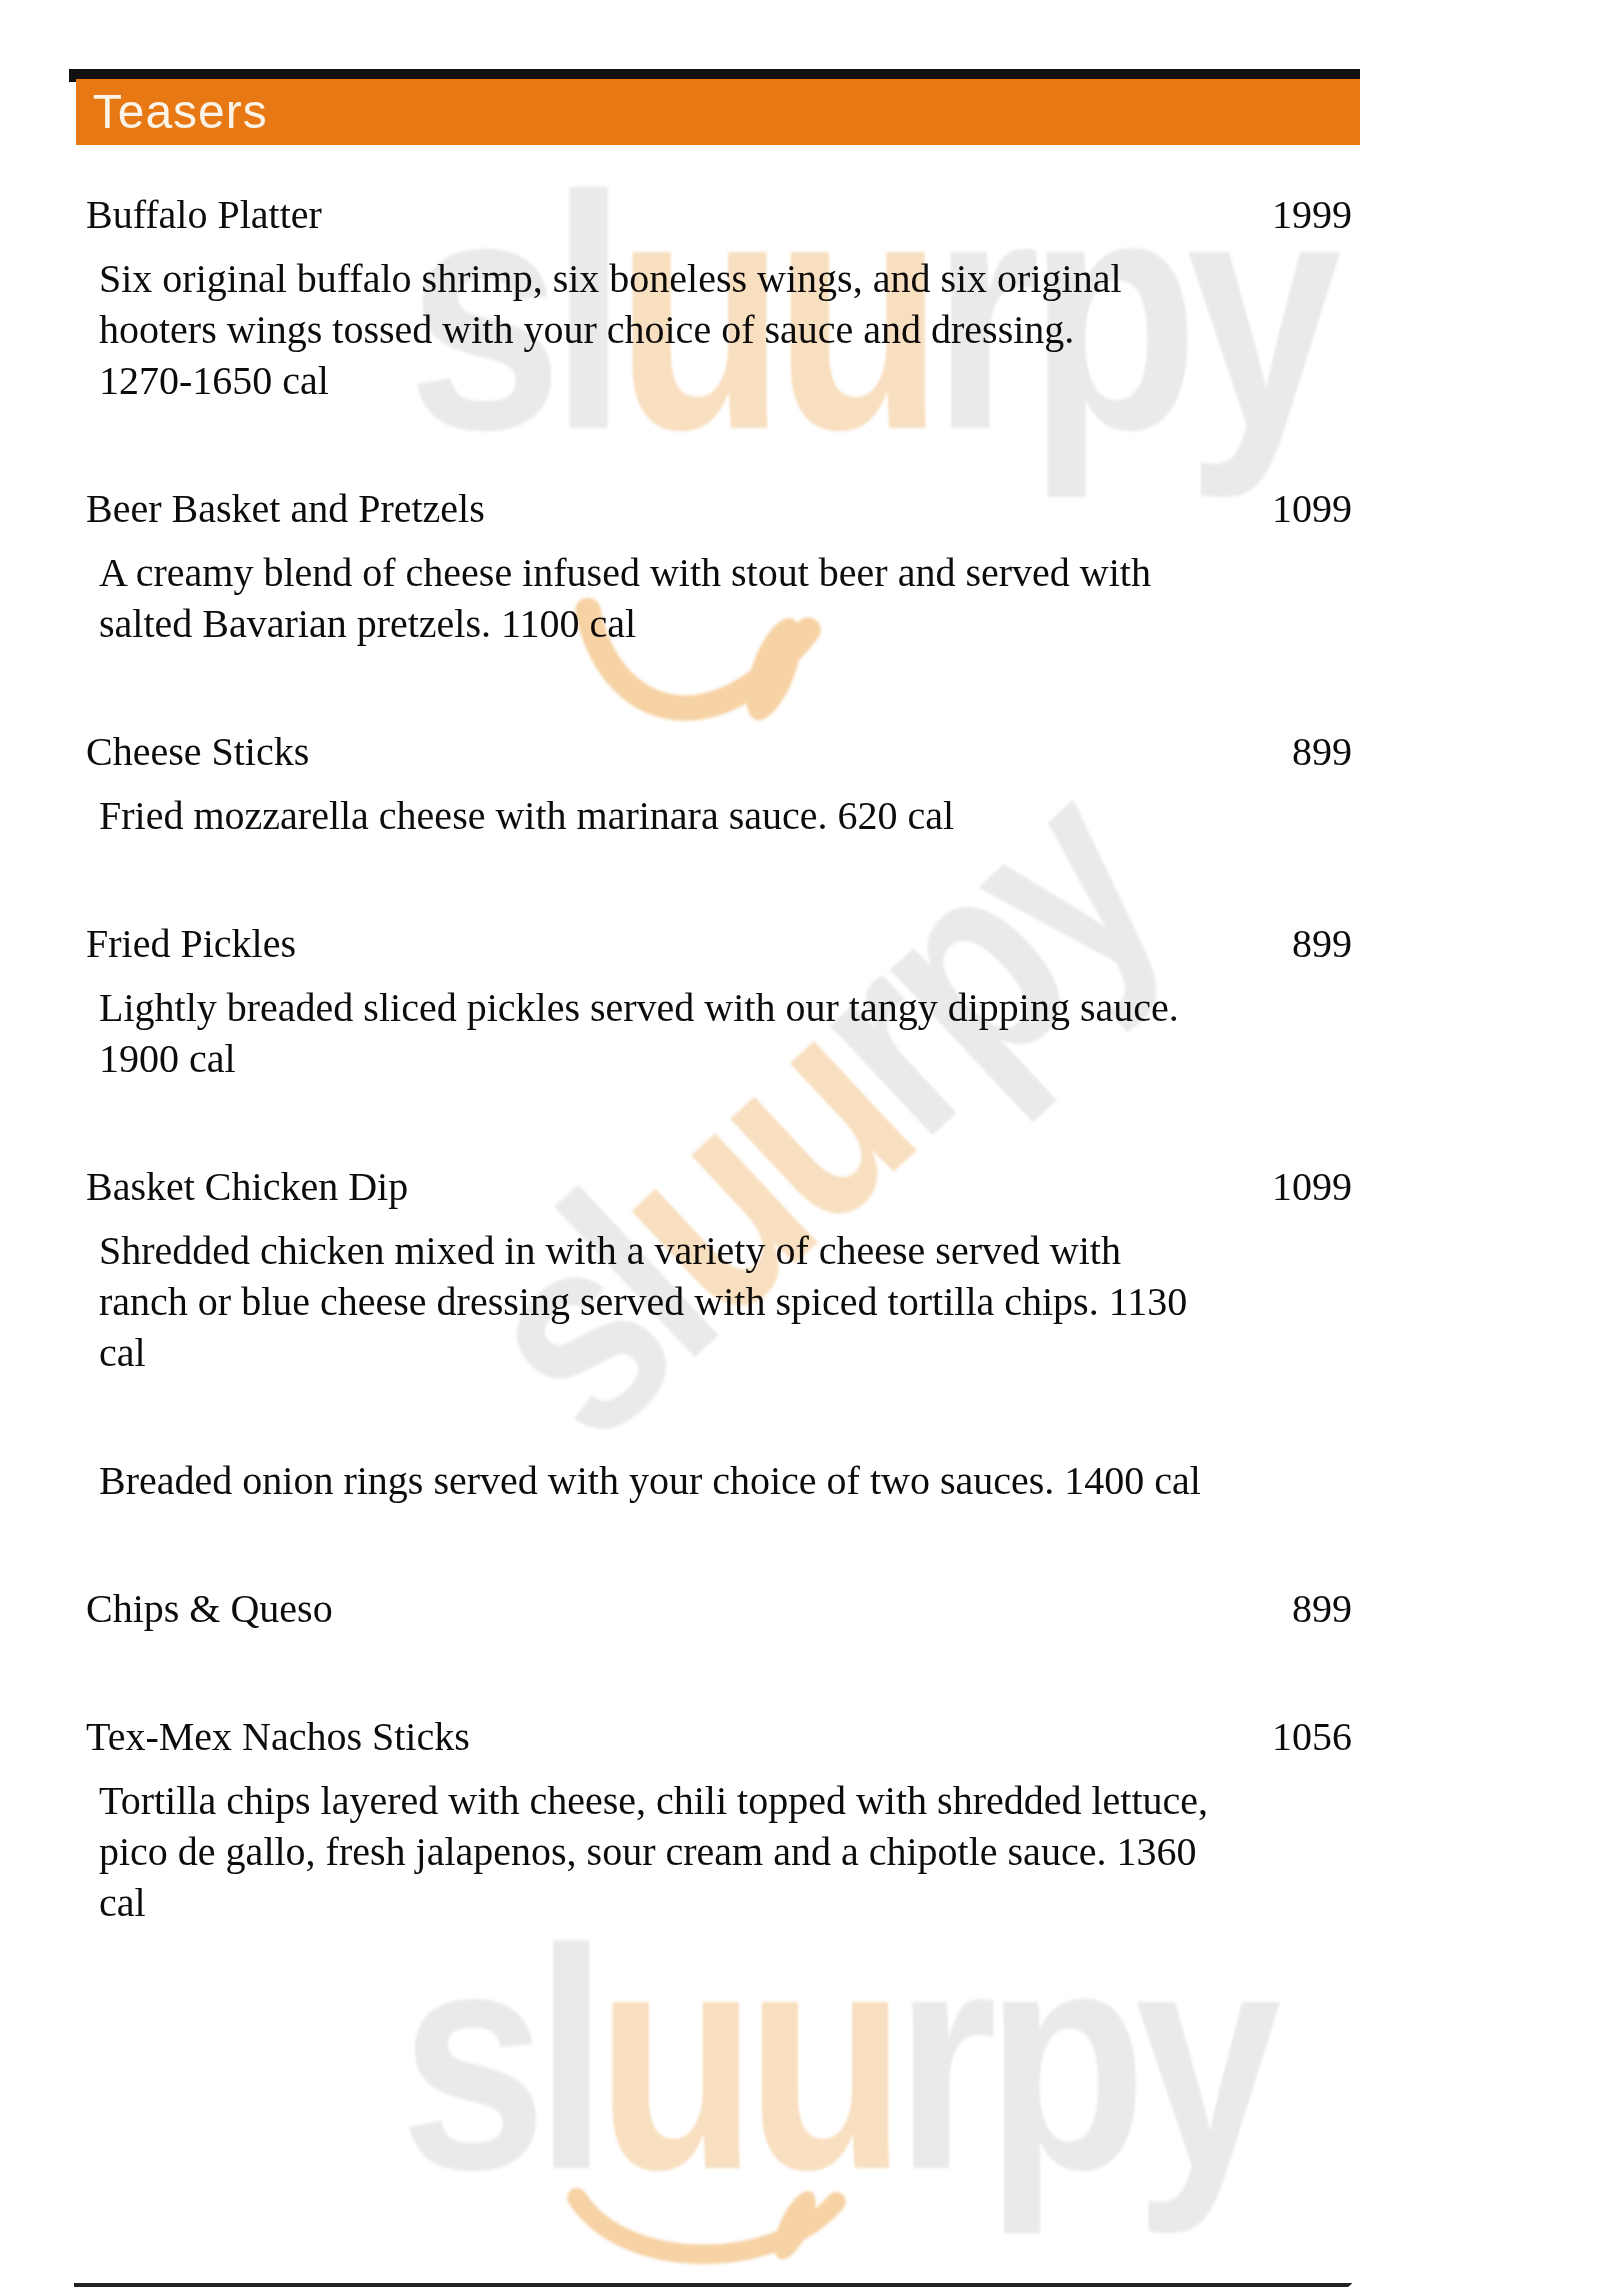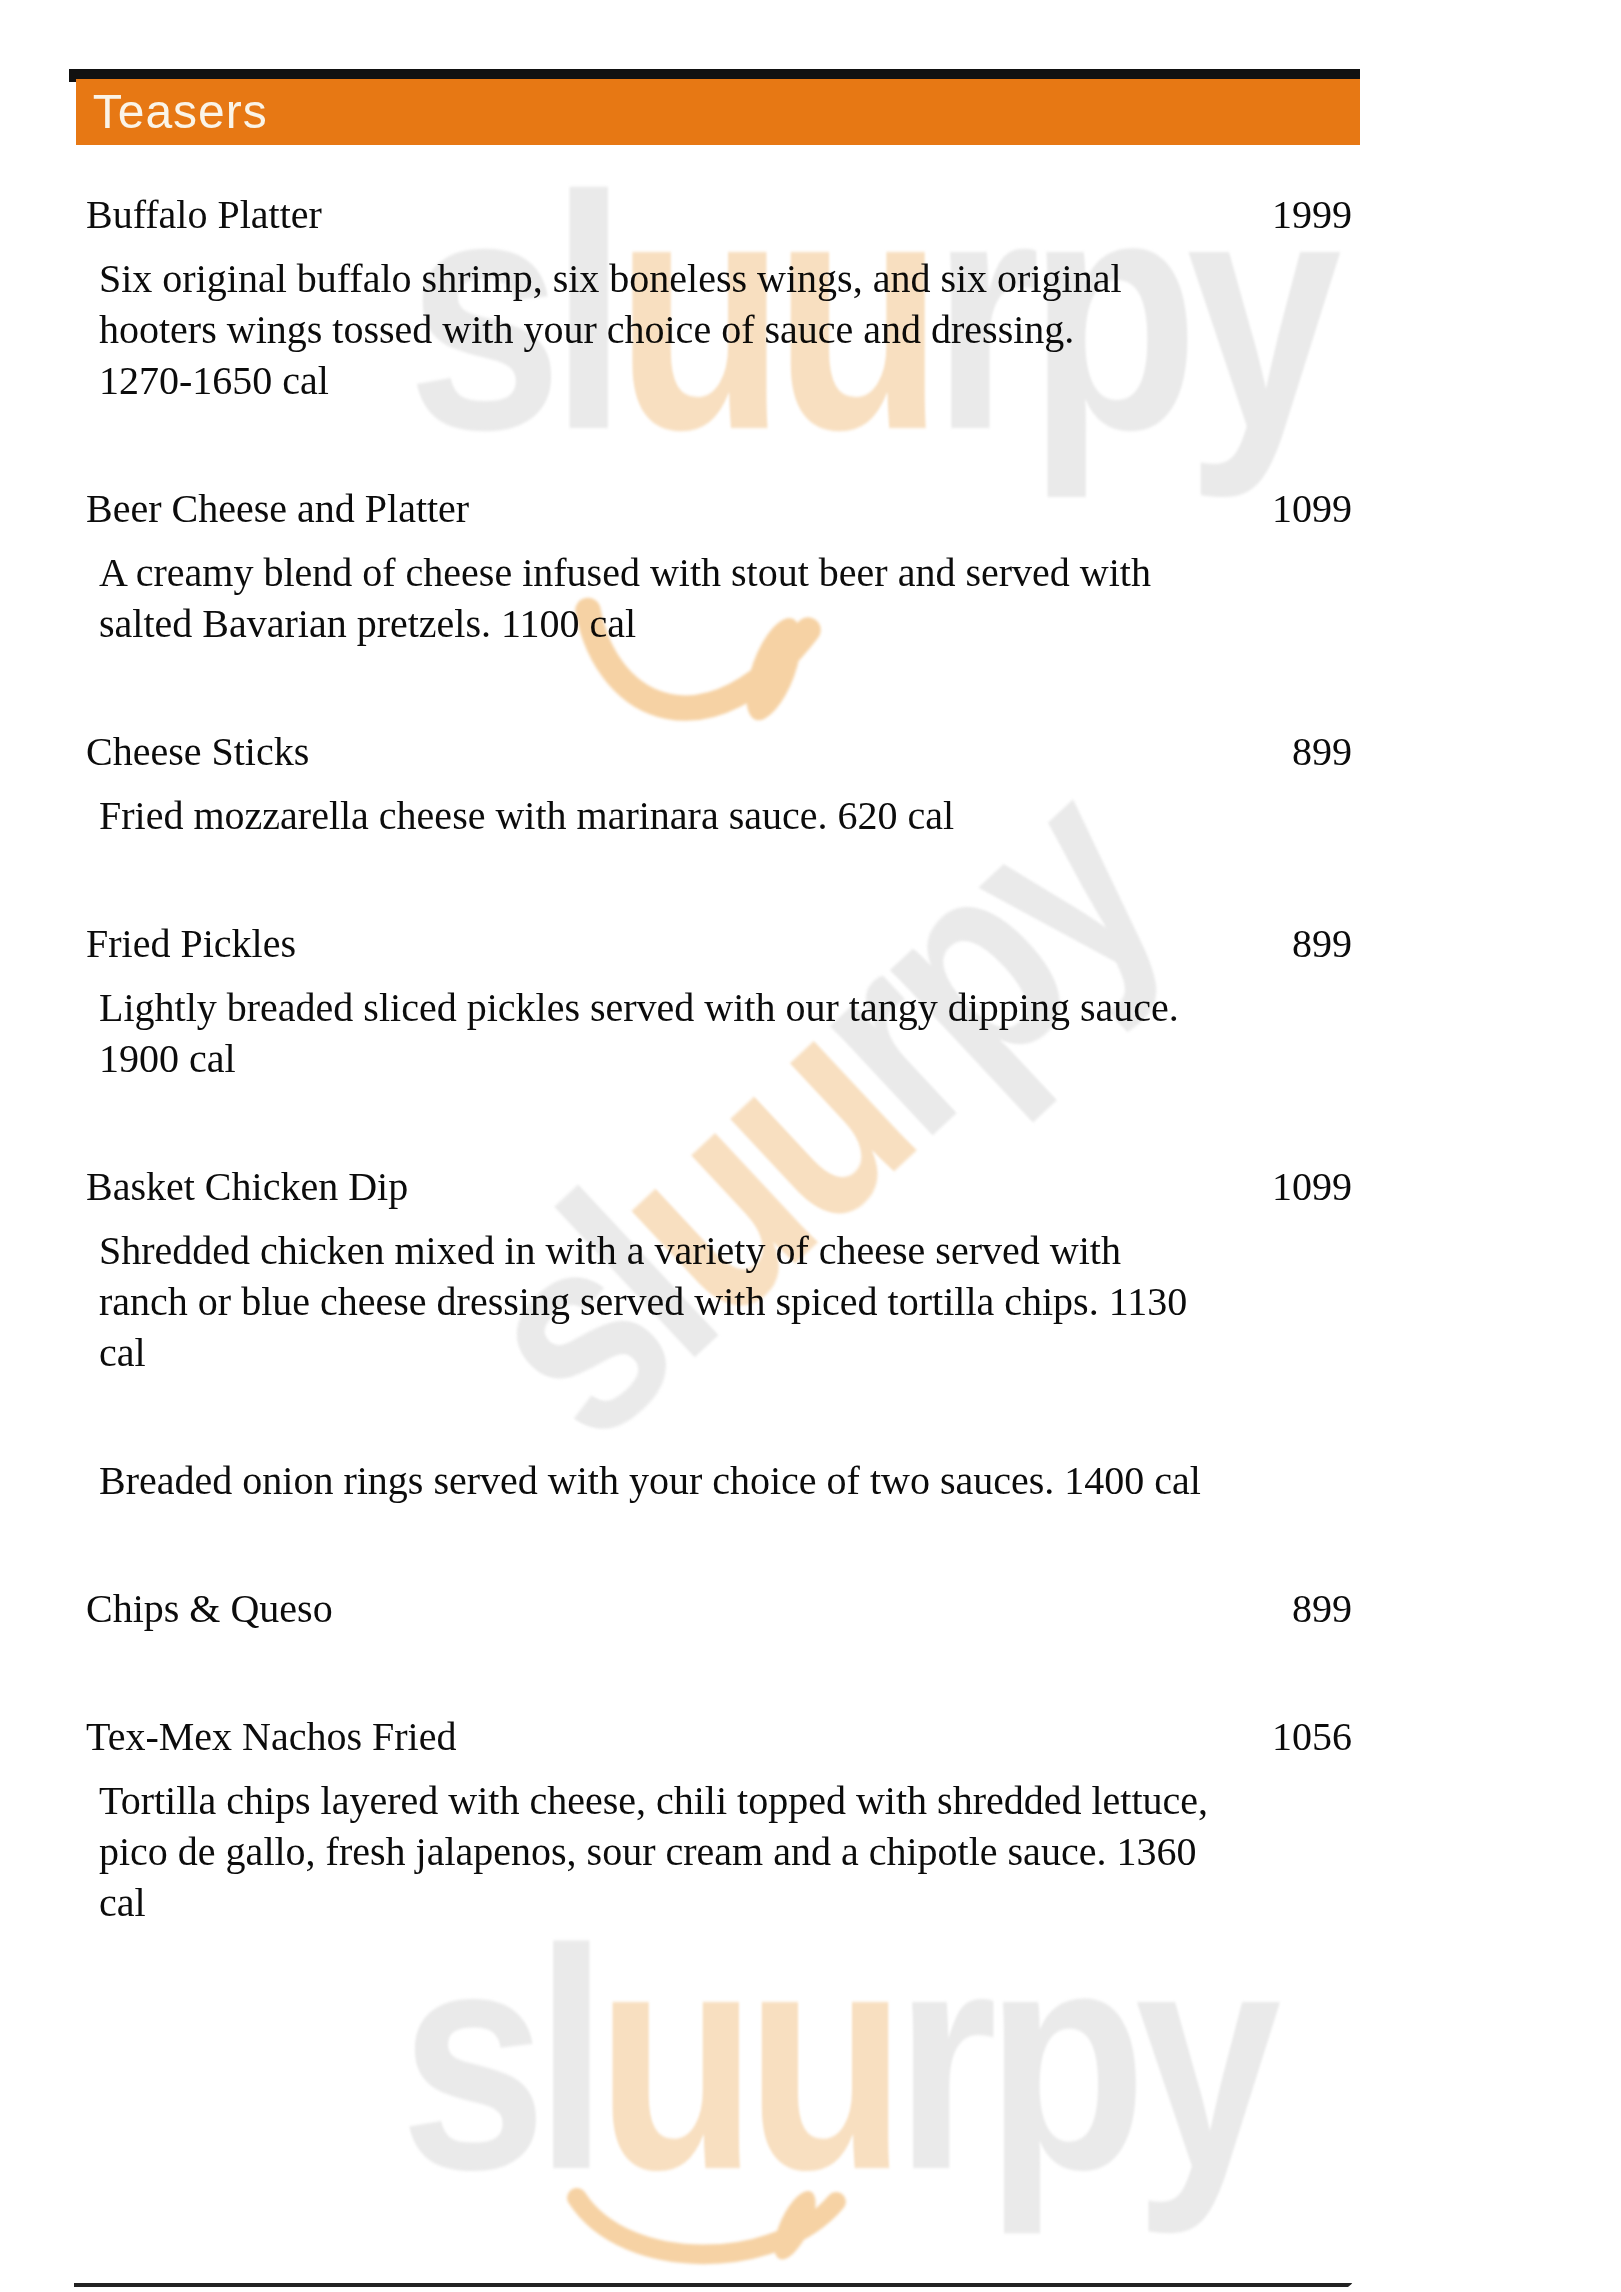--- a/index.html
+++ b/index.html
@@ -100,21 +100,21 @@
         <span class="item-name">Buffalo Platter</span>
         <span class="item-price">1999 $</span>
       </div>
       <p class="item-desc">Six original buffalo shrimp, six boneless wings, and six original
 hooters wings tossed with your choice of sauce and dressing.
 1270-1650 cal</p>
     </div>
 
     <div class="item">
       <div class="item-head">
-        <span class="item-name">Beer Cheese and Platter</span>
+        <span class="item-name">Beer Basket and Pretzels</span>
         <span class="item-price">1099 $</span>
       </div>
       <p class="item-desc">A creamy blend of cheese infused with stout beer and served with
 salted Bavarian pretzels. 1100 cal</p>
     </div>
 
     <div class="item">
       <div class="item-head">
         <span class="item-name">Cheese Sticks</span>
         <span class="item-price">899 $</span>
@@ -147,21 +147,21 @@
 
     <div class="item">
       <div class="item-head">
         <span class="item-name">Chips &amp; Queso</span>
         <span class="item-price">899 $</span>
       </div>
     </div>
 
     <div class="item">
       <div class="item-head">
-        <span class="item-name">Tex-Mex Nachos Fried</span>
+        <span class="item-name">Tex-Mex Nachos Sticks</span>
         <span class="item-price">1056 $</span>
       </div>
       <p class="item-desc">Tortilla chips layered with cheese, chili topped with shredded lettuce,
 pico de gallo, fresh jalapenos, sour cream and a chipotle sauce. 1360
 cal</p>
     </div>
   </div>
 
   <div class="wm wm-top">
     <span class="wm-text"><span class="wm-g">sl</span><span class="wm-o">uu</span><span class="wm-g">rpy</span></span>

